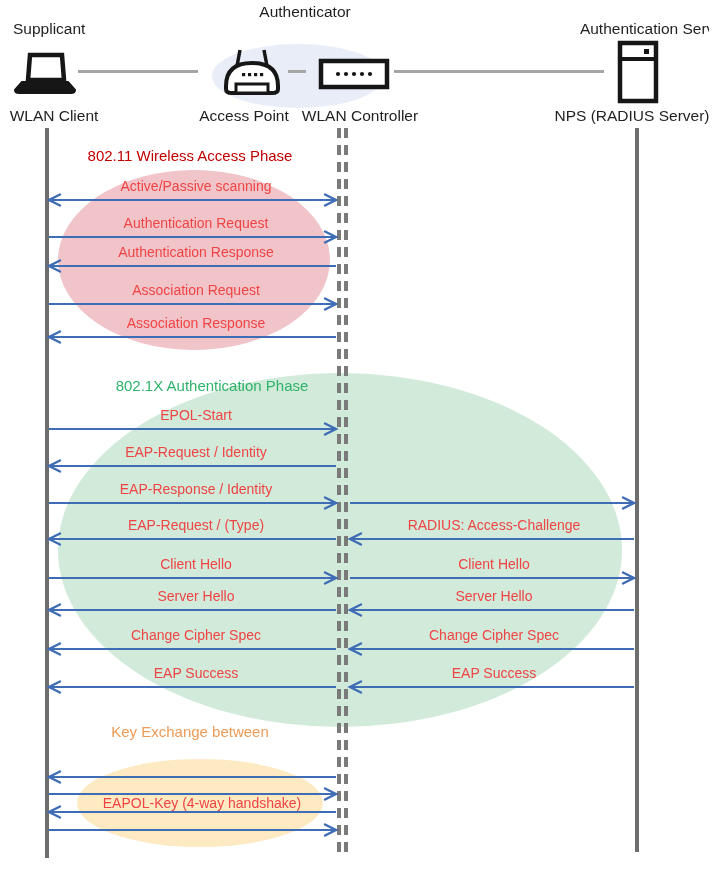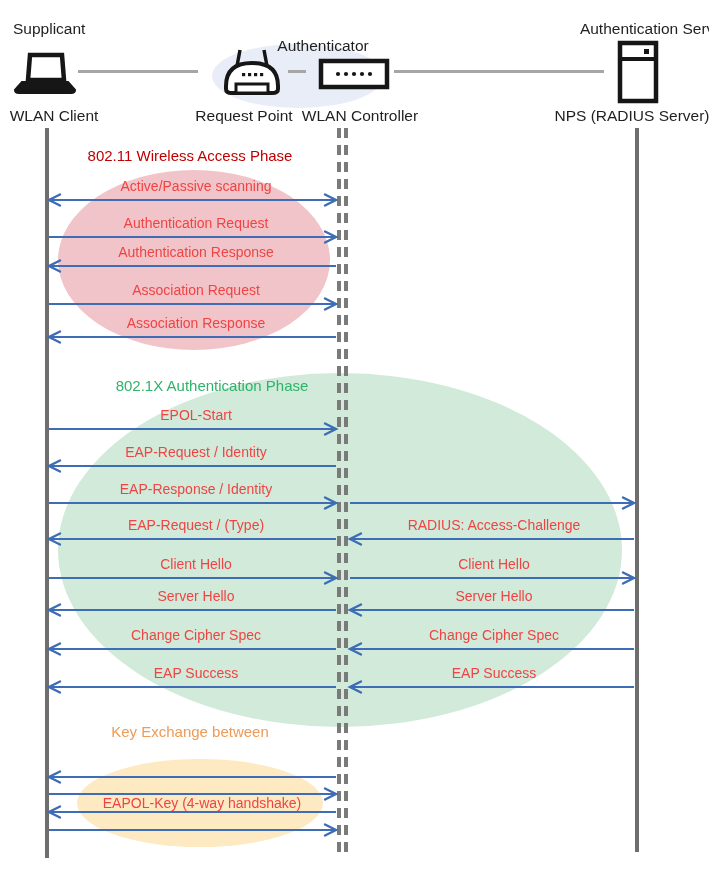--- a/index.html
+++ b/index.html
@@ -22,21 +22,21 @@
     transform:translateX(-50%);z-index:5;}
   .arrow{position:absolute;z-index:3;overflow:visible;}
   svg.icon{position:absolute;z-index:3;}
 </style>
 </head>
 <body>
 
 <div class="canvas">
 
   <div class="role-title" style="left:13px;top:20px;">Supplicant</div>
-  <div class="role-title centered" style="left:305px;top:37px;margin-left:18px;">Authenticator</div>
+  <div class="role-title centered" style="left:305px;top:3px;">Authenticator</div>
   <div class="role-title centered" style="left:654px;top:20px;">Authentication Server</div>
 
   <div class="ellipse" id="auth-ellipse" style="left: 212px; top: 44px; width: 172px; height: 64px; background: rgb(233, 237, 247);"></div>
 
   <div class="connector" style="left:78px;top:70px;width:120px;"></div>
   <div class="connector" style="left:288px;top:70px;width:18px;"></div>
   <div class="connector" style="left:394px;top:70px;width:210px;"></div>
 
   <svg class="icon" style="left:11px;top:52px;" width="68" height="44" viewBox="0 0 68 44">
     <path d="M19,3 L51,3 L53,28 L17,28 Z" fill="#ffffff" stroke="#161616" stroke-width="4.5"></path>
@@ -63,21 +63,21 @@
     <circle cx="52" cy="16" r="2.1" fill="#161616"></circle>
   </svg>
 
   <svg class="icon" style="left:616px;top:40px;" width="44" height="64" viewBox="0 0 44 64">
     <rect x="4" y="3" width="36" height="58" fill="#ffffff" stroke="#161616" stroke-width="4.5"></rect>
     <line x1="4" y1="19" x2="40" y2="19" stroke="#161616" stroke-width="4"></line>
     <rect x="28" y="9" width="5" height="5" fill="#161616"></rect>
   </svg>
 
   <div class="dev-label" style="left:54px;top:107px;">WLAN Client</div>
-  <div class="dev-label" style="left:244px;top:107px;">Request Point</div>
+  <div class="dev-label" style="left:244px;top:107px;">Access Point</div>
   <div class="dev-label" style="left:360px;top:107px;">WLAN Controller</div>
   <div class="dev-label" style="left:632px;top:107px;">NPS (RADIUS Server)</div>
 
   <div class="lifeline" style="left:45px;top:128px;height:730px;"></div>
   <div class="dashline" style="left:337px;top:128px;height:724px;"></div>
   <div class="dashline" style="left:344px;top:128px;height:724px;"></div>
   <div class="lifeline" style="left:635px;top:128px;height:724px;"></div>
 
   <div class="abs" id="dynamic-layer" style="left:0;top:0;width:713px;height:875px;">
       <div class="ellipse" style="left: 58px; top: 170px; width: 272px; height: 180px; background: rgb(241, 196, 201);"></div>

